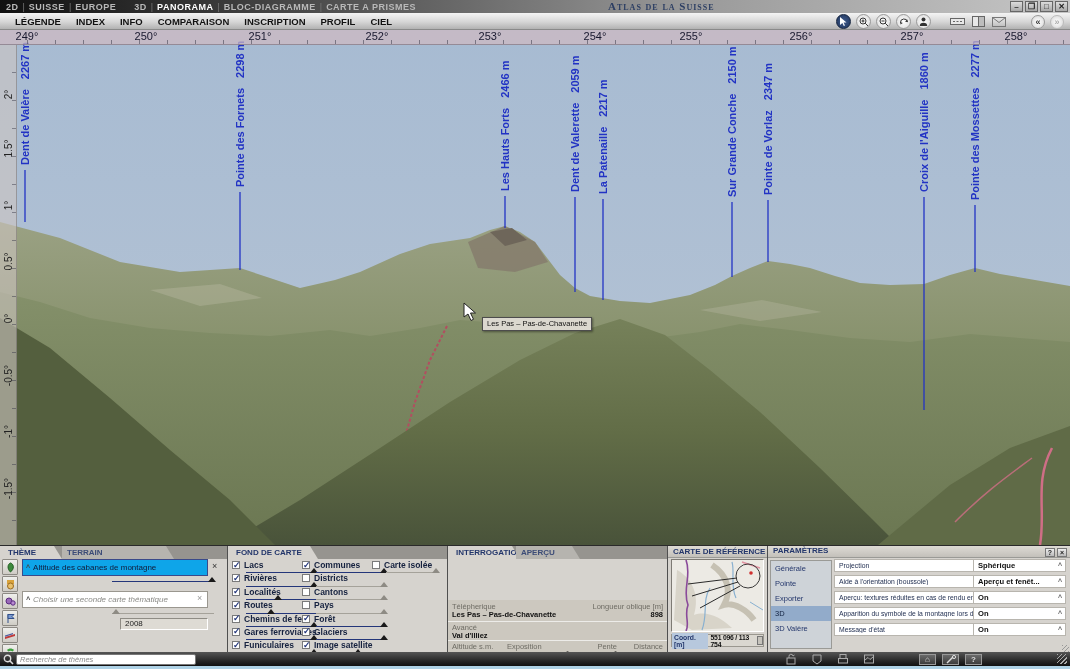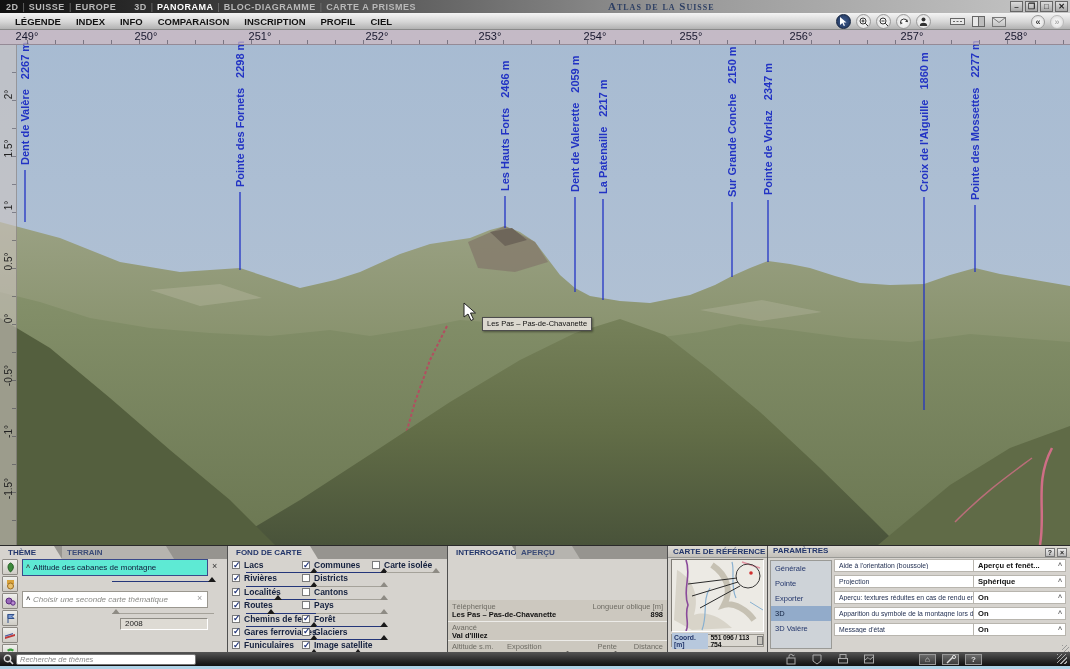--- a/index.html
+++ b/index.html
@@ -70,21 +70,21 @@
     color:#23366b; line-height:12px; padding-left:5px; border-bottom:1px solid #9a9a96; }
 
   
   .p-theme { width:228px; }
   .icon-col { position:absolute; left:1px; top:13px; width:18px; }
   .th-icon { position:absolute; left:1px; width:16px; height:16px; background:linear-gradient(#efefec,#cfccc5);
     border:1px solid #8d8a84; border-radius:1px; display:flex; align-items:center; justify-content:center; }
   .combo { position:absolute; left:22px; width:186px; height:17px; border:1px solid #3a4a8a;
     font-size:8px; display:flex; align-items:center; gap:3px; padding:0 3px; }
   .combo .chev { font-size:7px; color:#444; font-weight:bold; }
-  .combo.primary { top:13px; background:#5eead4; color:#101a3a; }
+  .combo.primary { top:13px; background:#0ea5e9; color:#101a3a; }
   .combo.secondary { top:45px; background:#fff; border-color:#9a978f; color:#8a8a86; font-style:italic; }
   .combo-x { position:absolute; font-size:9px; color:#333; line-height:9px; }
   .slider { position:absolute; height:6px; }
   .slider .line { position:absolute; left:0; right:0; bottom:0; height:1px; background:#24367a; }
   .slider .thumb { position:absolute; bottom:0; width:0; height:0; margin-left:-4px;
     border-left:4px solid transparent; border-right:4px solid transparent; border-bottom:5px solid #1a1a1a; }
   .slider.grey .line { background:#a5a29a; }
   .slider.grey .thumb { border-bottom-color:#8e8b84; }
   .yearbox { position:absolute; left:120px; top:72px; width:88px; height:12px; background:#dedbd4;
     border:1px solid #8f8c85; border-right-color:#fff; border-bottom-color:#fff;
@@ -637,30 +637,30 @@
       </div>
       <div class="par-side">
         <div class="side-item">Générale</div>
         <div class="side-item">Pointe</div>
         <div class="side-item">Exporter</div>
         <div class="side-item active">3D</div>
         <div class="side-item">3D Valère</div>
       </div>
       <div class="par-rows">
         <div class="par-row">
+          <span class="par-lbl">Projection</span>
+          <span class="par-val">
+              <span>Sphérique</span>
+              <span class="par-chev">^</span>
+            </span>
+        </div>
+        <div class="par-row">
           <span class="par-lbl">Aide à l'orientation (boussole)</span>
           <span class="par-val">
               <span>Aperçu et fenêt...</span>
-              <span class="par-chev">^</span>
-            </span>
-        </div>
-        <div class="par-row">
-          <span class="par-lbl">Projection</span>
-          <span class="par-val">
-              <span>Sphérique</span>
               <span class="par-chev">^</span>
             </span>
         </div>
         <div class="par-row">
           <span class="par-lbl">Aperçu: textures réduites en cas de rendu en temps réel</span>
           <span class="par-val">
               <span>On</span>
               <span class="par-chev">^</span>
             </span>
         </div>

